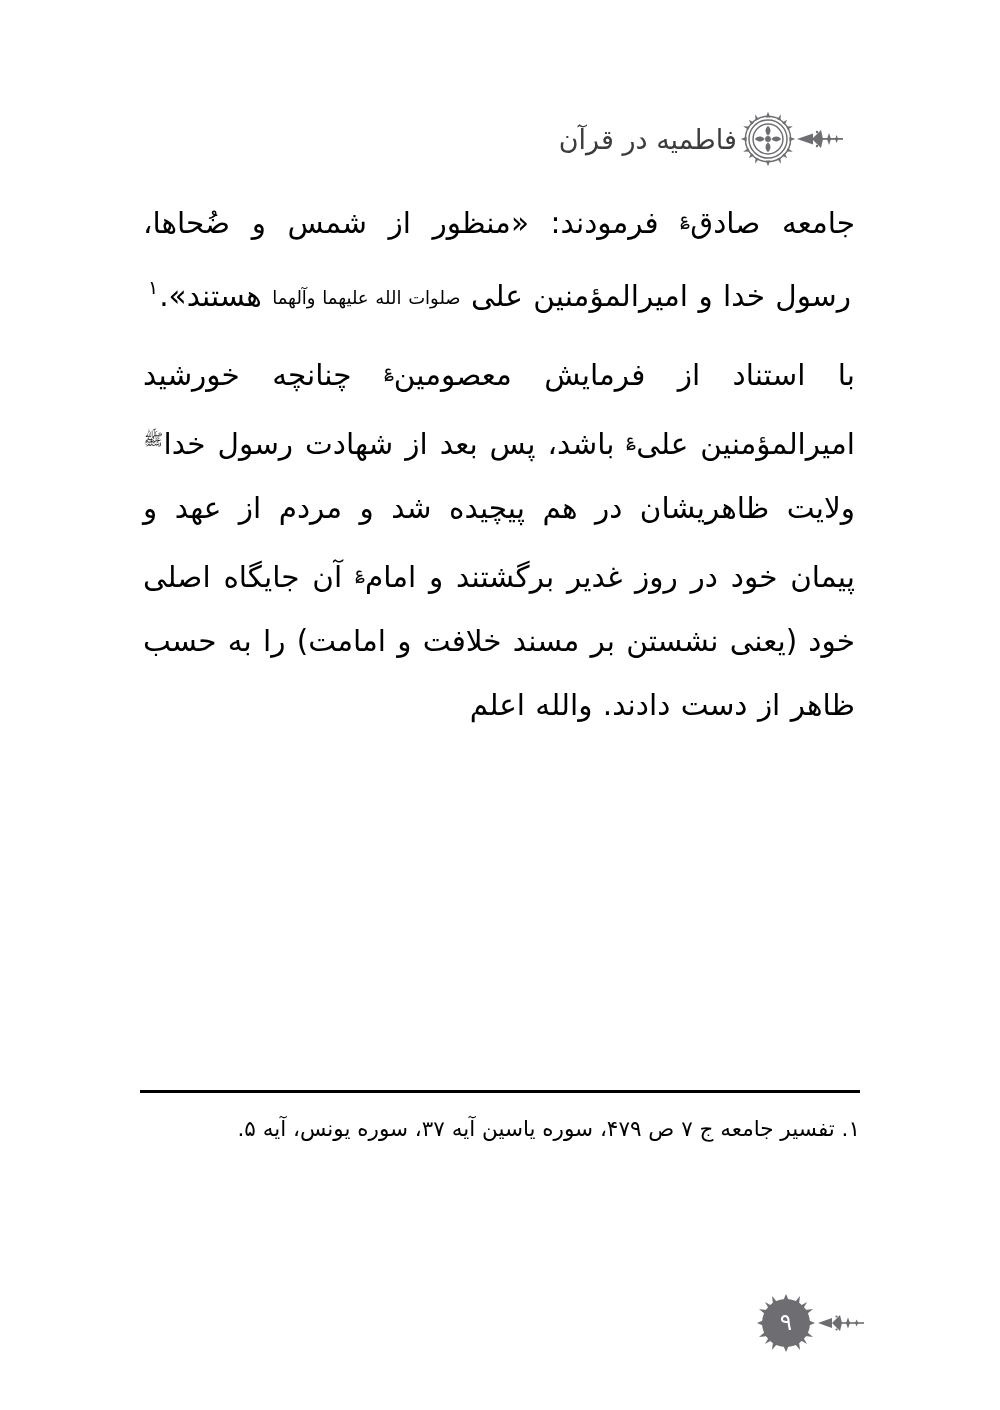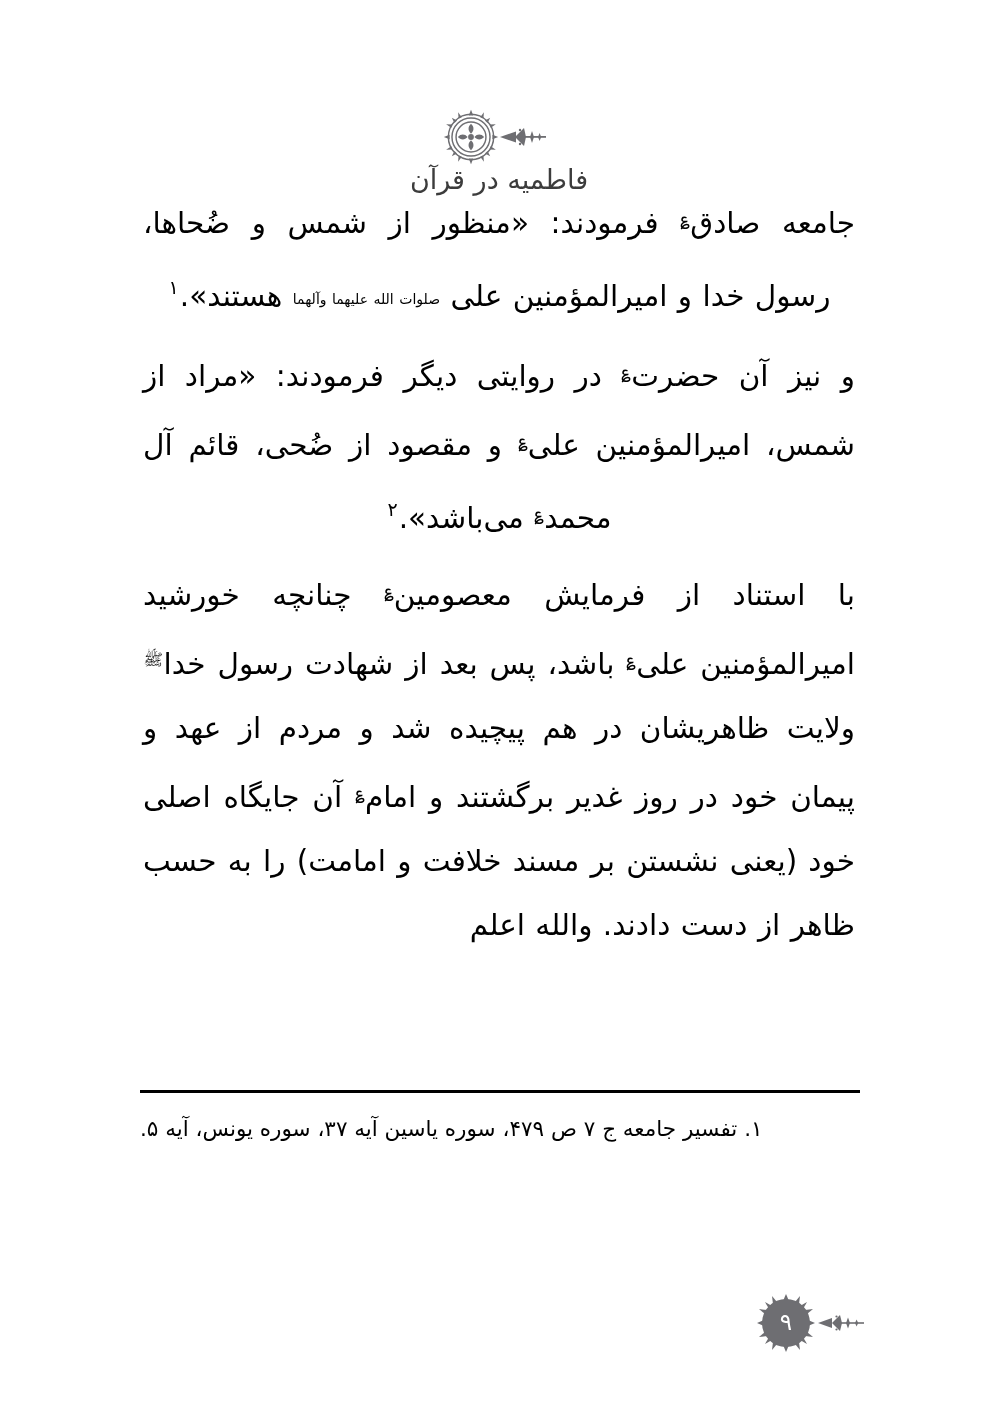--- a/index.html
+++ b/index.html
@@ -22,21 +22,21 @@
   }
 
   
   .running-header {
     position: absolute;
     top: 108px;
     right: 145px;
     left: 145px;
     height: 62px;
     display: flex;
-    flex-direction: column;
+    flex-direction: row;
     align-items: center;
     justify-content: flex-start;
   }
 
   .header-title {
     font-size: 27px;
     color: #3c3c3c;
     letter-spacing: 0.5px;
     line-height: 1;
     white-space: nowrap;
@@ -79,21 +79,21 @@
   }
 
   p.para + p.para { margin-top: 8px; }
 
   p.para.justified {
     text-align: justify;
     text-align-last: right;
   }
 
   .small-bless {
-    font-size: 14px;
+    font-size: 18px;
     letter-spacing: 0px;
     vertical-align: 2px;
   }
 
   .hon {
     font-size: 17px;
     vertical-align: 9px;
     letter-spacing: -1px;
     display: inline-block;
     transform: scale(0.95);
@@ -122,21 +122,21 @@
 
   .footnotes {
     list-style: none;
     margin: 0;
     padding: 0;
   }
 
   .footnote {
     font-size: 21.5px;
     line-height: 35px;
-    text-align: left;
+    text-align: right;
     white-space: nowrap;
     margin: 0;
   }
 
   .footnote .hon {
     font-size: 13px;
     vertical-align: 6px;
   }
 
   
@@ -244,26 +244,20 @@
 
   <div class="content">
 
     <p class="para">
       <span>جامعه صادق</span><span class="hon">؏</span>
       <span>فرمودند: «منظور از شمس و ضُحاها، رسول خدا و امیرالمؤمنین علی</span>
       <span class="small-bless">صلوات الله علیهما وآلهما</span>
       <span>هستند».</span><span class="fnref">۱</span>
     </p>
 
-    <p class="para">
-      <span>و نیز آن حضرت</span><span class="hon">؏</span>
-      <span>در روایتی دیگر فرمودند: «مراد از شمس، امیرالمؤمنین علی</span><span class="hon">؏</span>
-      <span>و مقصود از ضُحی، قائم آل محمد</span><span class="hon">؏</span>
-      <span>می‌باشد».</span><span class="fnref">۲</span>
-    </p>
 
 
     <p class="para justified">
       <span>با استناد از فرمایش معصومین</span><span class="hon">؏</span>
       <span>چنانچه خورشید امیرالمؤمنین علی</span><span class="hon">؏</span>
       <span>باشد، پس بعد از شهادت رسول خدا</span><span class="hon">ﷺ</span>
       <span>ولایت ظاهریشان در هم پیچیده شد و مردم از عهد و پیمان خود در روز غدیر برگشتند و امام</span><span class="hon">؏</span>
       <span>آن جایگاه اصلی خود (یعنی نشستن بر مسند خلافت و امامت) را به حسب ظاهر از دست دادند.  والله اعلم</span>
     </p>
 

